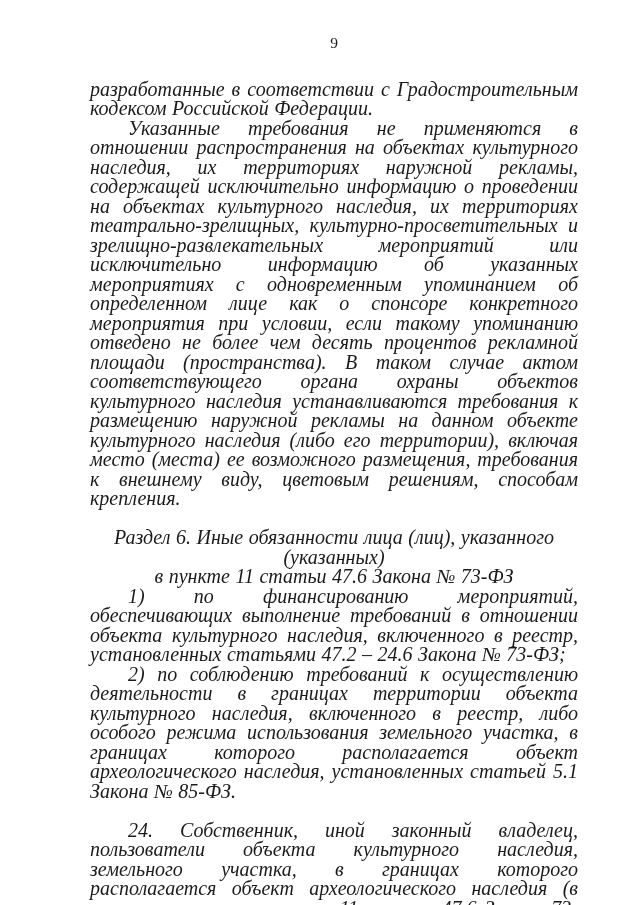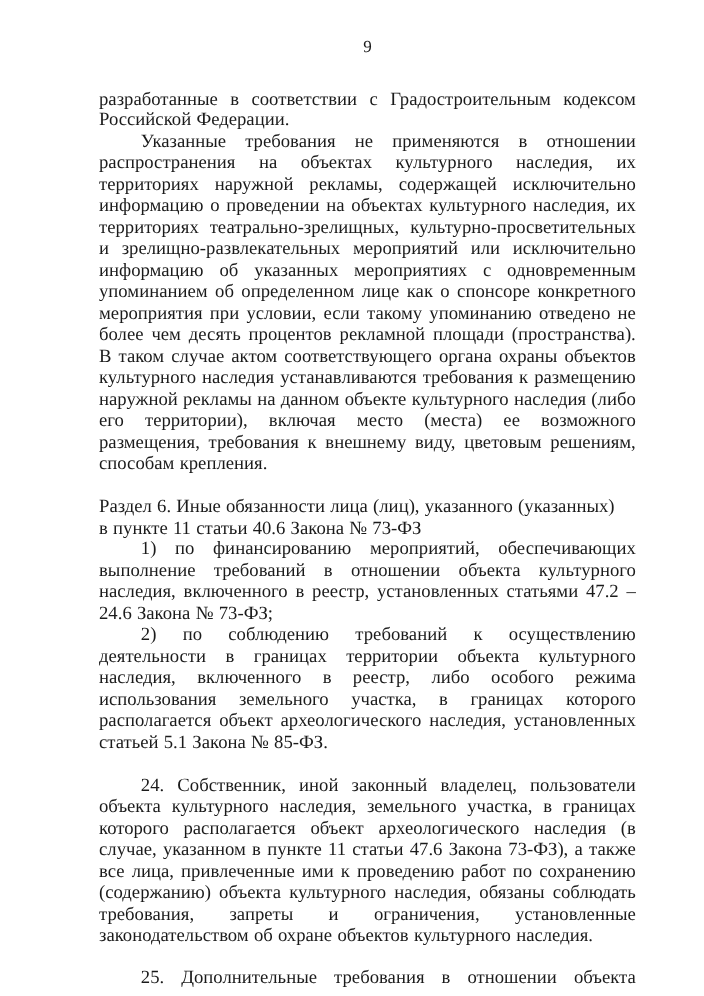--- a/index.html
+++ b/index.html
@@ -21,51 +21,53 @@
     padding: 33px 62px 20px 90px;
     background: #ffffff;
   }
   .pagenum {
     font-size: 15.5px;
     line-height: 19.5px;
     text-align: center;
     margin-bottom: 27px;
   }
   .para {
-    font-size: 17px;
+    font-size: 20px;
     line-height: 19.5px;
     text-align: justify;
     text-indent: 38px;
     margin: 0;
     word-spacing: 0.5px;
+    font-style: italic;
   }
   .no-indent {
     text-indent: 0;
   }
   .center {
+    text-align: center;
     text-indent: 0;
   }
   .gap {
     margin-top: 19.5px;
   }
 </style>
 </head>
 <body>
 
 <div class="page">
 
   <div class="pagenum">9</div>
 
   <p class="para no-indent">разработанные в соответствии с Градостроительным кодексом Российской Федерации.</p>
 
   <p class="para">Указанные требования не применяются в отношении распространения на объектах культурного наследия, их территориях наружной рекламы, содержащей исключительно информацию о проведении на объектах культурного наследия, их территориях театрально-зрелищных, культурно-просветительных и зрелищно-развлекательных мероприятий или исключительно информацию об указанных мероприятиях с одновременным упоминанием об определенном лице как о спонсоре конкретного мероприятия при условии, если такому упоминанию отведено не более чем десять процентов рекламной площади (пространства). В таком случае актом соответствующего органа охраны объектов культурного наследия устанавливаются требования к размещению наружной рекламы на данном объекте культурного наследия (либо его территории), включая место (места) ее возможного размещения, требования к внешнему виду, цветовым решениям, способам крепления.</p>
 
   <p class="para center gap">Раздел 6. Иные обязанности лица (лиц), указанного (указанных)</p>
 
-  <p class="para center">в пункте 11 статьи 40.6 Закона № 73-ФЗ</p>
+  <p class="para center">в пункте 11 статьи 47.6 Закона № 73-ФЗ</p>
 
 
   <p class="para">1) по финансированию мероприятий, обеспечивающих выполнение требований в отношении объекта культурного наследия, включенного в реестр, установленных статьями 47.2 – 24.6 Закона № 73-ФЗ;</p>
 
   <p class="para">2) по соблюдению требований к осуществлению деятельности в границах территории объекта культурного наследия, включенного в реестр, либо особого режима использования земельного участка, в границах которого располагается объект археологического наследия, установленных статьей 5.1 Закона № 85-ФЗ.</p>
 
   <p class="para gap">24. Собственник, иной законный владелец, пользователи объекта культурного наследия, земельного участка, в границах которого располагается объект археологического наследия (в случае, указанном в пункте 11 статьи 47.6 Закона 73-ФЗ), а также все лица, привлеченные ими к проведению работ по сохранению (содержанию) объекта культурного наследия, обязаны соблюдать требования, запреты и ограничения, установленные законодательством об охране объектов культурного наследия.</p>
 
   <p class="para gap">25. Дополнительные требования в отношении объекта культурного наследия:</p>
 

